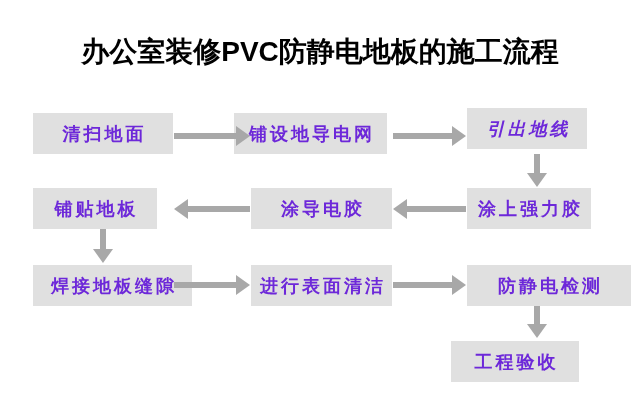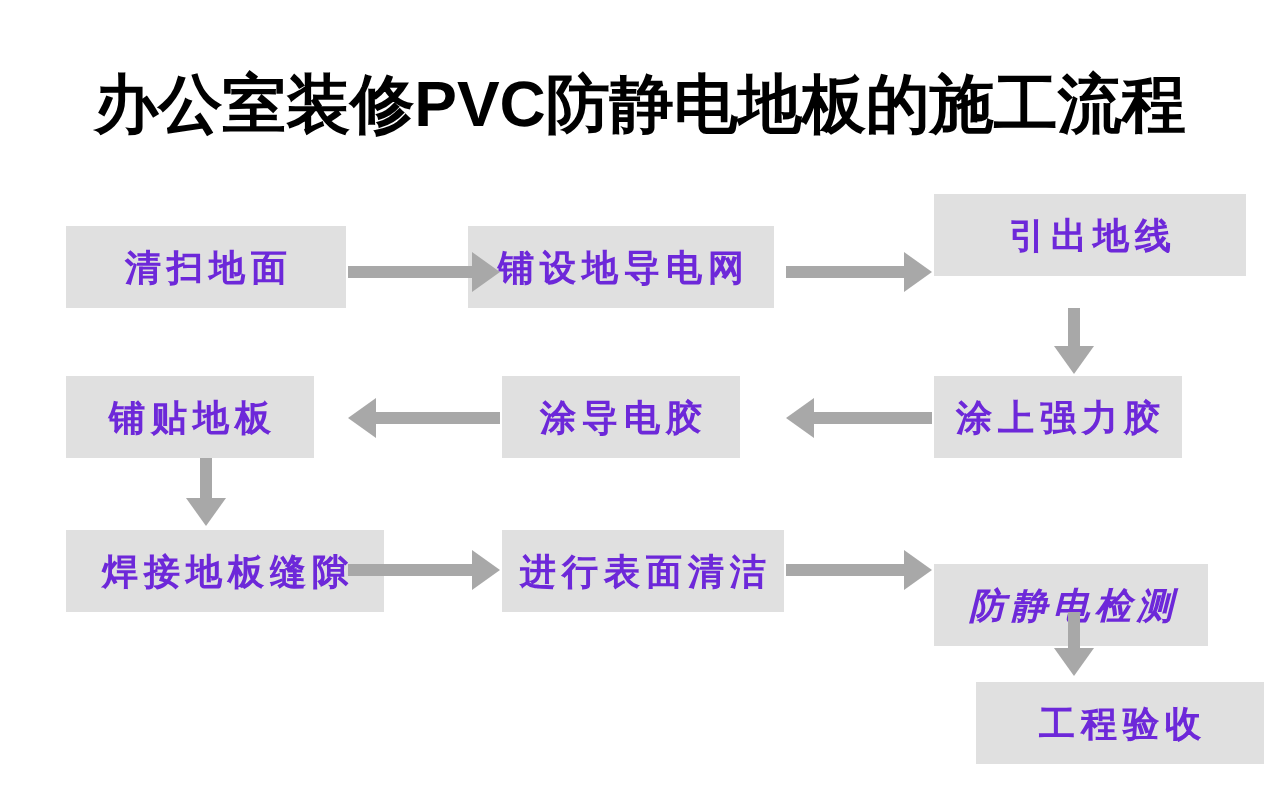--- a/index.html
+++ b/index.html
@@ -3,39 +3,39 @@
 <meta charset="utf-8">
 <style>
   html,body{margin:0;padding:0;}
   body{
     width:640px;height:400px;background:#ffffff;
     font-family:"Liberation Sans","DejaVu Sans",sans-serif;
   }
   .canvas{position:relative;width:640px;height:400px;background:#ffffff;overflow:hidden;}
   .title{
     position:absolute;left:0;top:37px;width:640px;margin:0;
-    text-align:center;font-size:32px;line-height:30px;font-weight:bold;color:#000;
+    text-align:center;font-size:28px;line-height:30px;font-weight:bold;color:#000;
   }
   .node{
     position:absolute;height:41px;background:#e0e0e0;color:#6d28d9;
     font-size:18px;font-weight:bold;letter-spacing:3px;
     display:flex;align-items:center;justify-content:center;
     white-space:nowrap;text-indent:3px;
   }
   
   .n0{left:33px;top:113px;width:140px;}
   .n1{left:234px;top:113px;width:153px;}
-  .n2{left:467px;top:97px;width:156px;}
+  .n2{left:467px;top:108px;width:120px;font-style:italic;}
   .n3{left:33px;top:188px;width:124px;}
-  .n4{left:251px;top:188px;width:119px;}
+  .n4{left:251px;top:188px;width:141px;}
   .n5{left:467px;top:188px;width:124px;}
   .n6{left:33px;top:265px;width:159px;}
   .n7{left:251px;top:265px;width:141px;text-align:center;}
-  .n8{left:467px;top:282px;width:137px;font-style:italic;}
-  .n9{left:488px;top:341px;width:144px;}
+  .n8{left:467px;top:265px;width:164px;}
+  .n9{left:451px;top:341px;width:128px;}
   
   .shaft{position:absolute;background:#a8a8a8;}
   .head{position:absolute;width:0;height:0;}
   .head.r{border-top:10px solid transparent;border-bottom:10px solid transparent;border-left:14px solid #a8a8a8;}
   .head.l{border-top:10px solid transparent;border-bottom:10px solid transparent;border-right:14px solid #a8a8a8;}
   .head.d{border-left:10px solid transparent;border-right:10px solid transparent;border-top:14px solid #a8a8a8;}
 </style>
 </head>
 <body>
 

